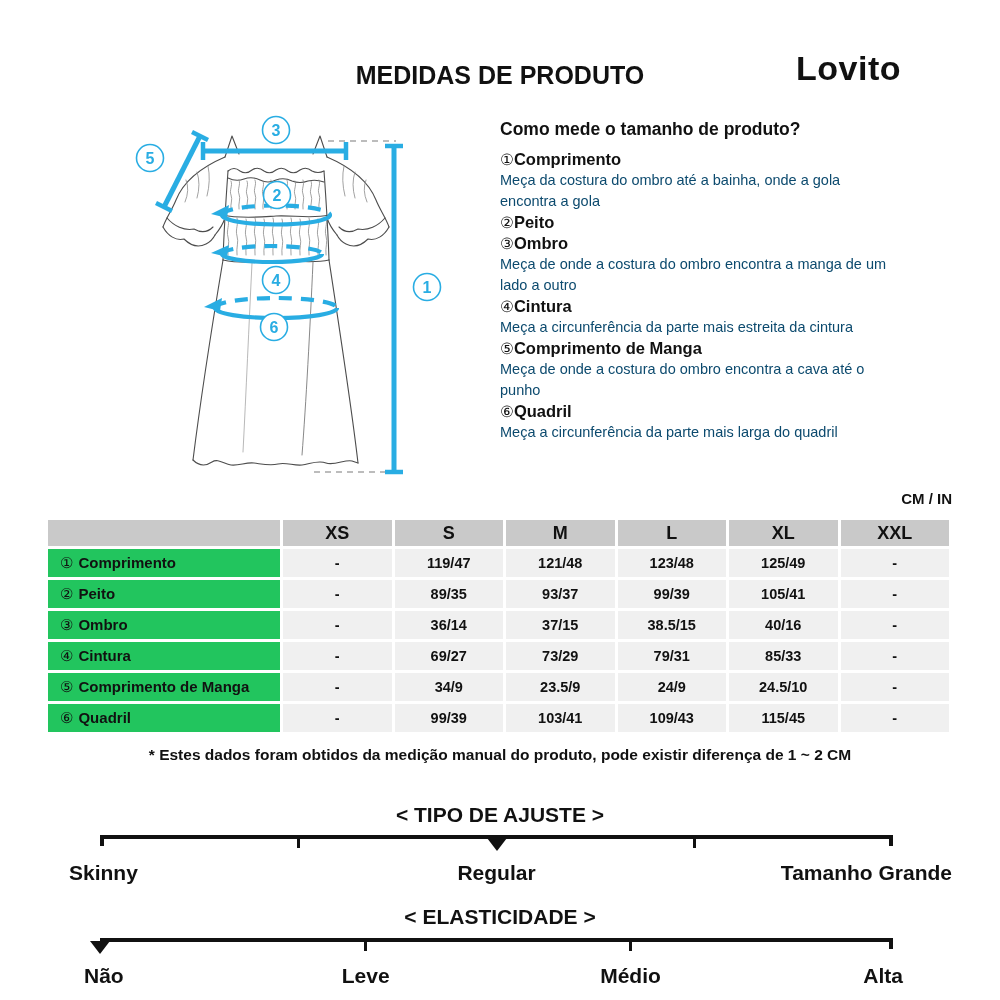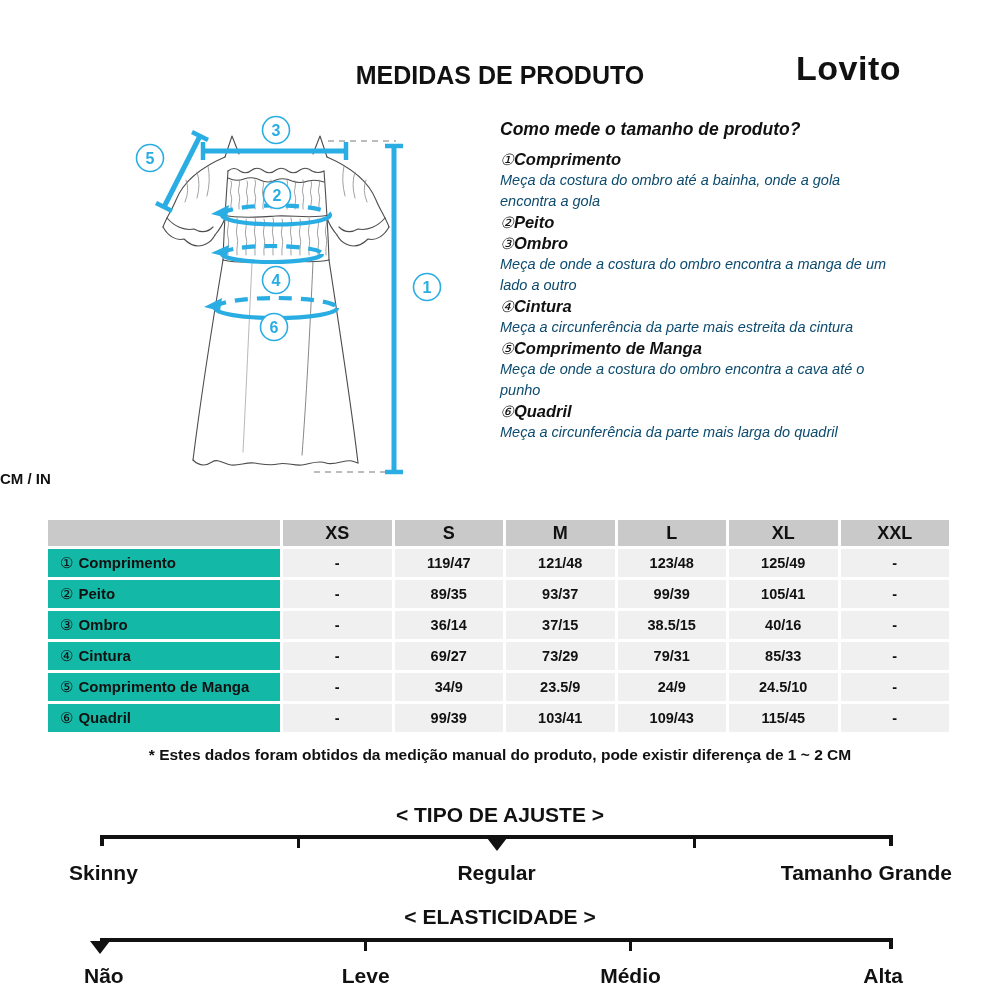--- a/index.html
+++ b/index.html
@@ -6,36 +6,36 @@
   .page{position:relative;width:1000px;height:1000px;background:#fff;overflow:hidden;
         font-family:"Liberation Sans",sans-serif;color:#111;margin-top:19px;}
 
   .main-title{position:absolute;top:42px;left:0;width:1000px;text-align:center;
               font-size:25px;font-weight:700;letter-spacing:0px;}
   .brand{position:absolute;top:30px;left:796px;font-size:34px;font-weight:700;letter-spacing:.5px;}
 
   .diagram{position:absolute;top:95px;left:100px;}
   .callout-num{font:600 16px "Liberation Sans",sans-serif;fill:#29ade3;}
 
-  .guide{position:absolute;top:100px;left:500px;width:465px;font-style:italic;}
+  .guide{position:absolute;top:100px;left:500px;width:465px;}
   .guide-heading{font-size:17.5px;font-weight:700;margin:0 0 9px 0;}
   .g-head{font-size:16.5px;font-weight:700;line-height:21px;}
   .g-num{font-size:15.5px;font-weight:400;}
   .g-desc{font-size:14.5px;color:#0c4a6e;line-height:21px;margin:0;white-space:pre-line;}
 
-  .units-label{position:absolute;top:451px;left:0;width:952px;text-align:left;
+  .units-label{position:absolute;top:471px;left:0;width:952px;text-align:right;
                font-size:15px;font-weight:700;}
 
   table.size-table{position:absolute;top:498px;left:45px;border-collapse:separate;
                    border-spacing:3px;width:907px;table-layout:fixed;}
   table.size-table th,table.size-table td{font-size:14.5px;font-weight:700;text-align:center;
                    padding:0;overflow:hidden;white-space:nowrap;}
   table.size-table thead th{background:#c9c9c9;height:26px;font-size:18px;}
   table.size-table td{background:#f0f0f0;height:28px;}
-  table.size-table td.lab{background:#14b8a6;text-align:left;padding-left:12px;font-size:15px;}
+  table.size-table td.lab{background:#22c55e;text-align:left;padding-left:12px;font-size:15px;}
   .num{font-size:15px;font-weight:400;margin-right:5px;}
 
   .footnote{position:absolute;top:727px;left:0;width:1000px;text-align:center;
             font-size:15.5px;font-weight:700;}
 
   .scale-title{position:absolute;left:0;width:1000px;text-align:center;
                font-size:21px;font-weight:700;}
   .scale{position:absolute;left:100px;width:793px;height:50px;}
   .bar{position:absolute;left:0;top:0;width:100%;height:11px;box-sizing:border-box;
        border-top:4px solid #111;border-left:4px solid #111;border-right:4px solid #111;}

